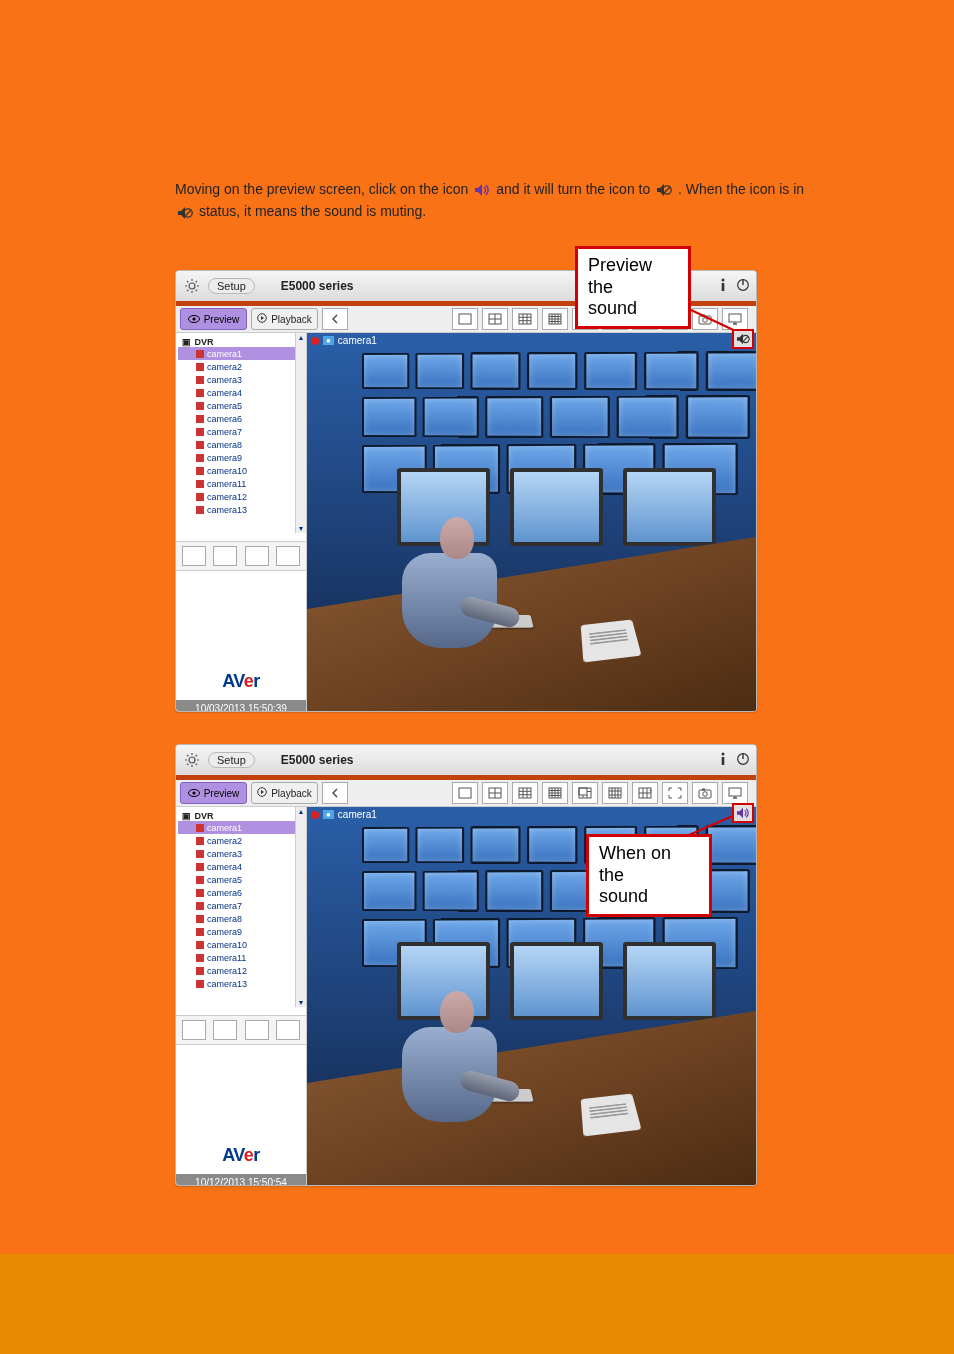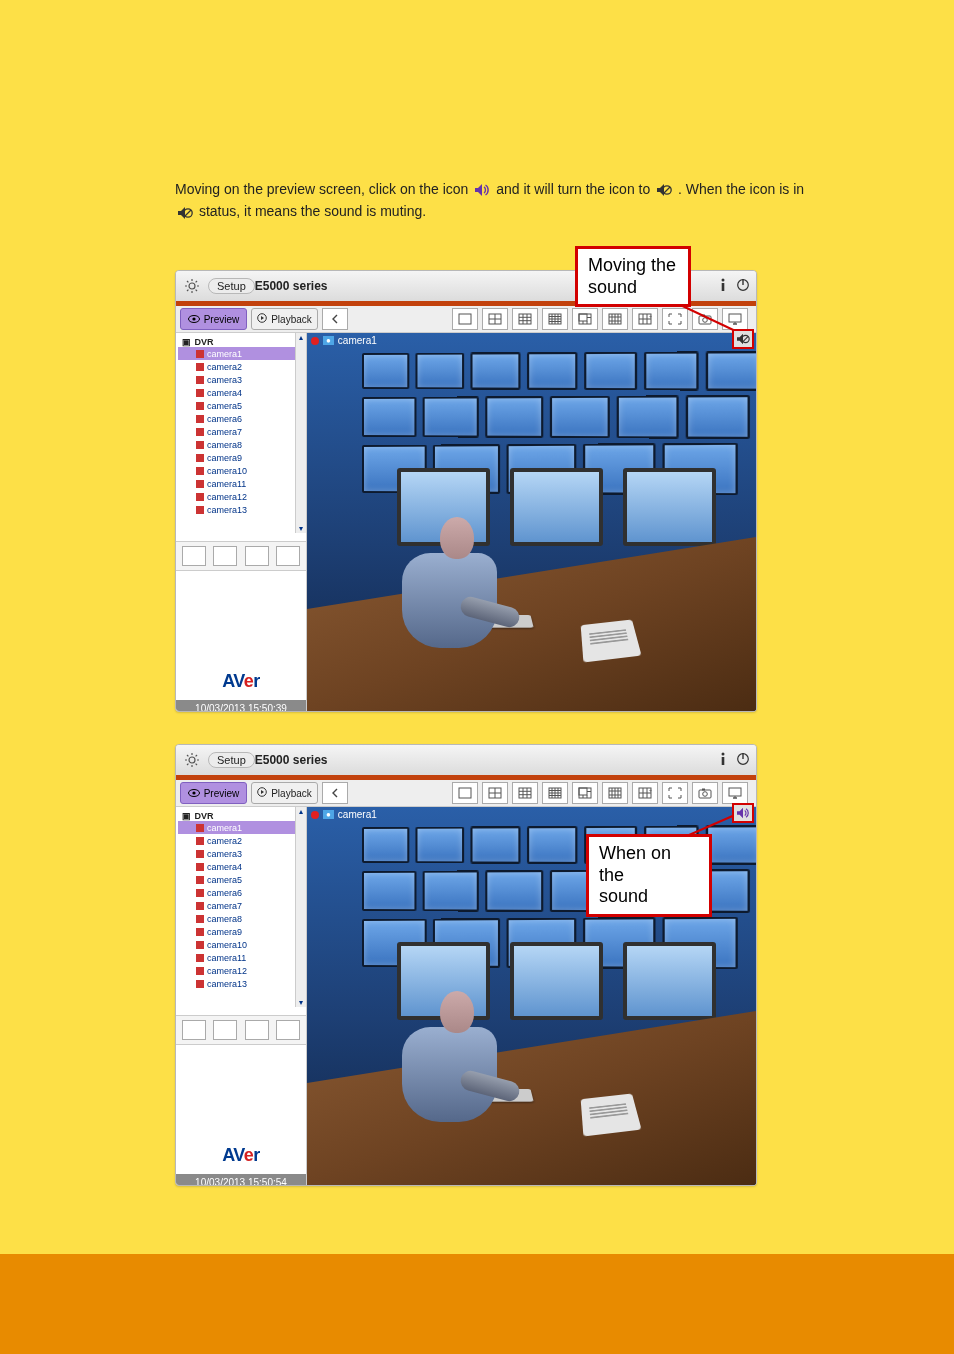--- a/index.html
+++ b/index.html
@@ -5,30 +5,30 @@
   :root{
     --page-w:954px;
     --page-h:1354px;
     --accent:#e88b00;
     --purple:#b090e0;
     --gray-panel:#e8e8e8;
     --gray-dark:#c4c4c4;
     --red:#d20000;
   }
   html,body{margin:0;padding:0;background:#fff;font-family:"Segoe UI",Arial,sans-serif;color:#222}
-  .page{position:relative;width:var(--page-w);height:var(--page-h);background:#fde047}
+  .page{position:relative;width:var(--page-w);height:var(--page-h);background:#f97316}
   .body-text{position:absolute;font-size:14px;line-height:1.6}
   .inline-icon{display:inline-block;width:16px;height:14px;position:relative;vertical-align:middle;margin:0 2px}
   .icon-speaker-on svg,.icon-speaker-off svg{width:16px;height:14px}
   .ann-box{position:absolute;border:3px solid var(--red);background:#fff;padding:6px 10px;font-size:18px;line-height:1.2;color:#000;z-index:10}
   .screenshot{position:absolute;width:580px;height:440px;background:#f6f6f6;border:1px solid #b8b8b8;border-radius:4px;box-shadow:0 1px 2px rgba(0,0,0,.15);overflow:hidden}
   .titlebar{height:30px;background:linear-gradient(#f5f5f5,#dcdcdc);display:flex;align-items:center;position:relative;font-size:12px}
   .gear{width:20px;height:20px;margin:0 6px;display:flex;align-items:center;justify-content:center}
   .setup-btn{background:#ececec;border:1px solid #b8b8b8;border-radius:8px;padding:1px 8px;font-size:11px;display:flex;align-items:center;gap:4px}
-  .series{font-weight:700;margin-left:0;color:#222}
+  .series{font-weight:700;margin-left:26px;color:#222}
   .info-icons{position:absolute;right:6px;top:7px;display:flex;gap:8px;align-items:center}
   .mode-bar{height:26px;display:flex;align-items:center;background:#eee;border-top:5px solid #c2410c;border-bottom:1px solid #ccc}
   .mode-tab{width:65px;height:20px;margin-left:4px;display:flex;align-items:center;justify-content:center;gap:4px;font-size:10px;border:1px solid #aaa;border-radius:3px;background:#f0f0f0}
   .mode-tab.active{background:var(--purple);color:#000;border-color:#8060c0}
   .layout-icons{flex:1;display:flex;justify-content:flex-start;align-items:center;gap:4px;padding-left:30px}
   .layout-icons .grp{margin-left:auto;display:flex;gap:4px;padding-right:8px}
   .li-btn{width:24px;height:20px;background:#fff;border:1px solid #aaa;display:flex;align-items:center;justify-content:center}
   .body-row{display:flex;height:calc(100% - 56px)}
   .left-panel{width:130px;background:#fff;border-right:1px solid #ccc;display:flex;flex-direction:column;position:relative}
   .tree{flex:0 0 auto;font-size:9px;padding:4px 2px;height:200px;overflow:hidden;color:#003388}
@@ -377,21 +377,21 @@
           <circle cx="11" cy="7" r="4.2" fill="none" stroke="#333" stroke-width="1.3"></circle>
           <line x1="8" y1="10" x2="14" y2="4" stroke="#333" stroke-width="1.3"></line>
         </svg>
     </div>
     <svg style="position:absolute;top:0;left:0;width:100%;height:100%;z-index:4;pointer-events:none">
       <line x1="462" y1="14" x2="568" y2="64" stroke="#d20000" stroke-width="2"></line>
     </svg>
   </div>
 
   <div class="ann-box" style="left:575px;top:246px;width:90px">
-    <span>Moving the</span><br>
+    <span>Preview the</span><br>
     <span>sound</span>
   </div>
 
   <div class="screenshot" style="left:175px;top:744px">
     <div class="titlebar">
       <span class="gear">
           <svg width="16" height="16" viewBox="0 0 16 16">
             <circle cx="8" cy="8" r="3" fill="none" stroke="#555" stroke-width="1.2"></circle>
             <g stroke="#555" stroke-width="1.2">
               <line x1="8" y1="1" x2="8" y2="3"></line>
@@ -594,21 +594,21 @@
         </div>
         <div class="under-tree">
           <div class="btn"></div>
           <div class="btn"></div>
           <div class="btn"></div>
           <div class="btn"></div>
         </div>
         <div class="logo-area">
           <span class="logo"><span>AV</span><span class="e">e</span><span>r</span></span>
         </div>
-        <div class="timestamp">10/03/2013 15:50:54</div>
+        <div class="timestamp">10/12/2013 15:50:54</div>
       </div>
 
       <div class="viewport">
         <div class="cam-label">
           <span class="rec-dot"></span>
           <span style="background:#4ea6e6;padding:0 3px;font-size:8px">●</span>
           <span>camera1</span>
         </div>
         <div class="control-room">
           <div class="monitors">

